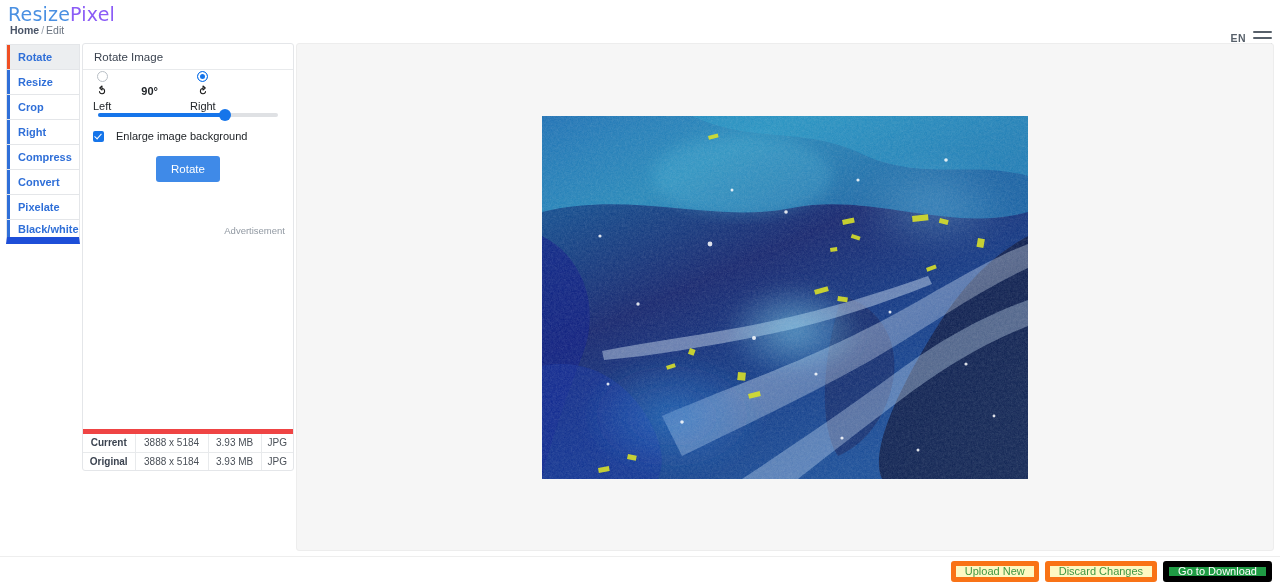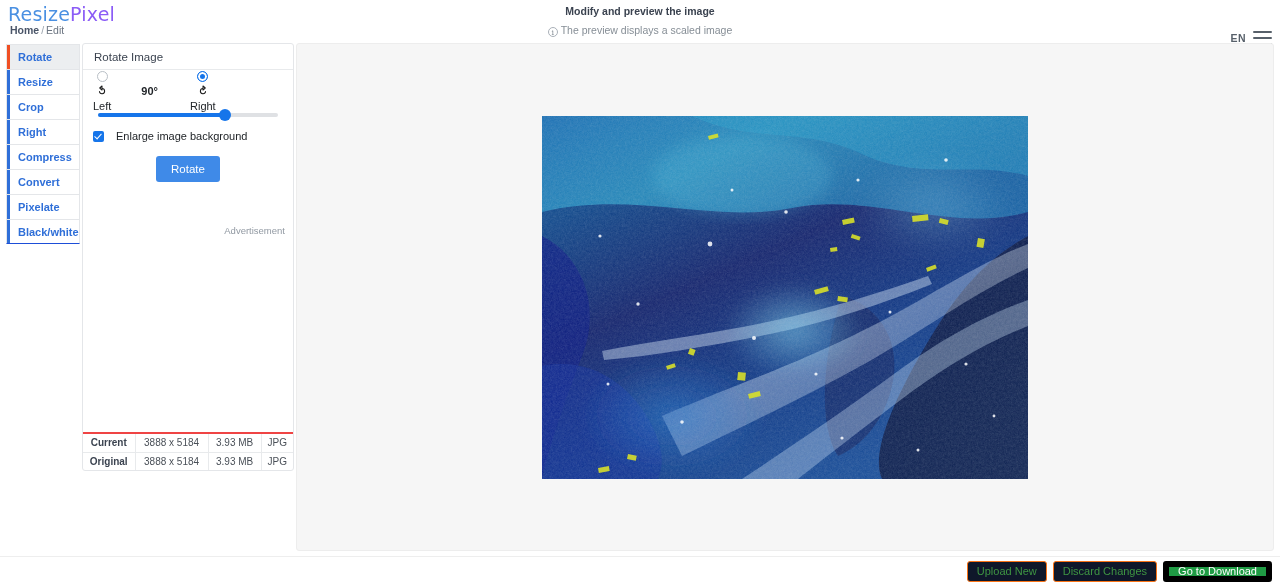--- a/index.html
+++ b/index.html
@@ -66,21 +66,21 @@
     position: relative;
     height: 25px;
     background: #ffffff;
     border: 1px solid #e4e6e9;
     border-bottom: none;
     display: flex; align-items: center;
     padding-left: 11px;
     font-size: 11px; font-weight: bold; color: #2f6fd8;
     cursor: pointer;
   }
-  .nav-item:last-child { border-bottom: 1px solid #1d4ed8; }
+  .nav-item:last-child { border-bottom: 7px solid #1d4ed8; }
   .nav-item::before {
     content: ""; position: absolute; left: 0; top: 0; bottom: 0; width: 3px;
     background: #2f6fd8;
   }
   .nav-item.active { background: #eceef0; }
   .nav-item.active::before { background: #f04f23; }
 
   
   .panel {
     position: absolute; left: 82px; top: 43px; width: 212px; height: 428px;
@@ -145,21 +145,21 @@
   .ad-area {
     position: absolute; left: 0; right: 0; top: 130px; height: 340px;
   }
   .ad-label {
     position: absolute; right: 8px; top: 155px;
     font-size: 9.5px; color: #9199a2;
   }
 
   .info-table {
     position: absolute; left: 0; right: 0; bottom: 0;
-    border-top: 2px solid #ef4444;
+    border-top: 5px solid #ef4444;
     font-size: 10px; color: #4a5058;
   }
   .info-table table { width: 100%; border-collapse: collapse; }
   .info-table td {
     border-right: 1px solid #e8eaec; border-bottom: 1px solid #e8eaec;
     padding: 3px 4px; text-align: center; height: 18px; white-space: nowrap;
   }
   .info-table tr:last-child td { border-bottom: none; }
   .info-table td:last-child { border-right: none; }
   .info-table td.lbl { font-weight: bold; color: #3b4350; width: 52px; }
@@ -182,42 +182,36 @@
     position: absolute; left: 0; bottom: 0; width: 1280px; height: 29px;
     background: #ffffff; border-top: 1px solid #eeeeee;
     display: flex; align-items: center; justify-content: flex-end;
     gap: 6px; padding-right: 8px;
   }
   .fbtn {
     height: 21px; padding: 0 9px; border-radius: 3px;
     font-size: 11px; font-family: "Liberation Sans", sans-serif;
     display: flex; align-items: center; cursor: pointer; white-space: nowrap;
   }
-  .fbtn.ghost { background: #0f172a; border: 1px solid #f97316; color: #3f9642; }
+  .fbtn.ghost { background: #fef9c3; border: 5px solid #f97316; color: #3f9642; }
   .fbtn.solid { background: #1f9b44; border: 6px solid #000000; color: #ffffff; }
 </style>
 </head>
 <body>
 
 <div class="header">
 
   <div class="logo">
     <span class="part-a">Resize</span><span class="part-b">Pixel</span>
   </div>
 
   <div class="breadcrumb">
     <a href="#">Home</a><span class="sep">/</span><span class="cur">Edit</span>
   </div>
 
-  <div class="head-center">
-    <div class="head-title">Modify and preview the image</div>
-    <div class="head-sub">
-      <span class="info-i">i</span><span>The preview displays a scaled image</span>
-    </div>
-  </div>
 
   <div class="head-right">
     <span class="lang">EN</span>
     <span class="burger">
       <span></span>
       <span></span>
       <span></span>
     </span>
   </div>
 </div>

